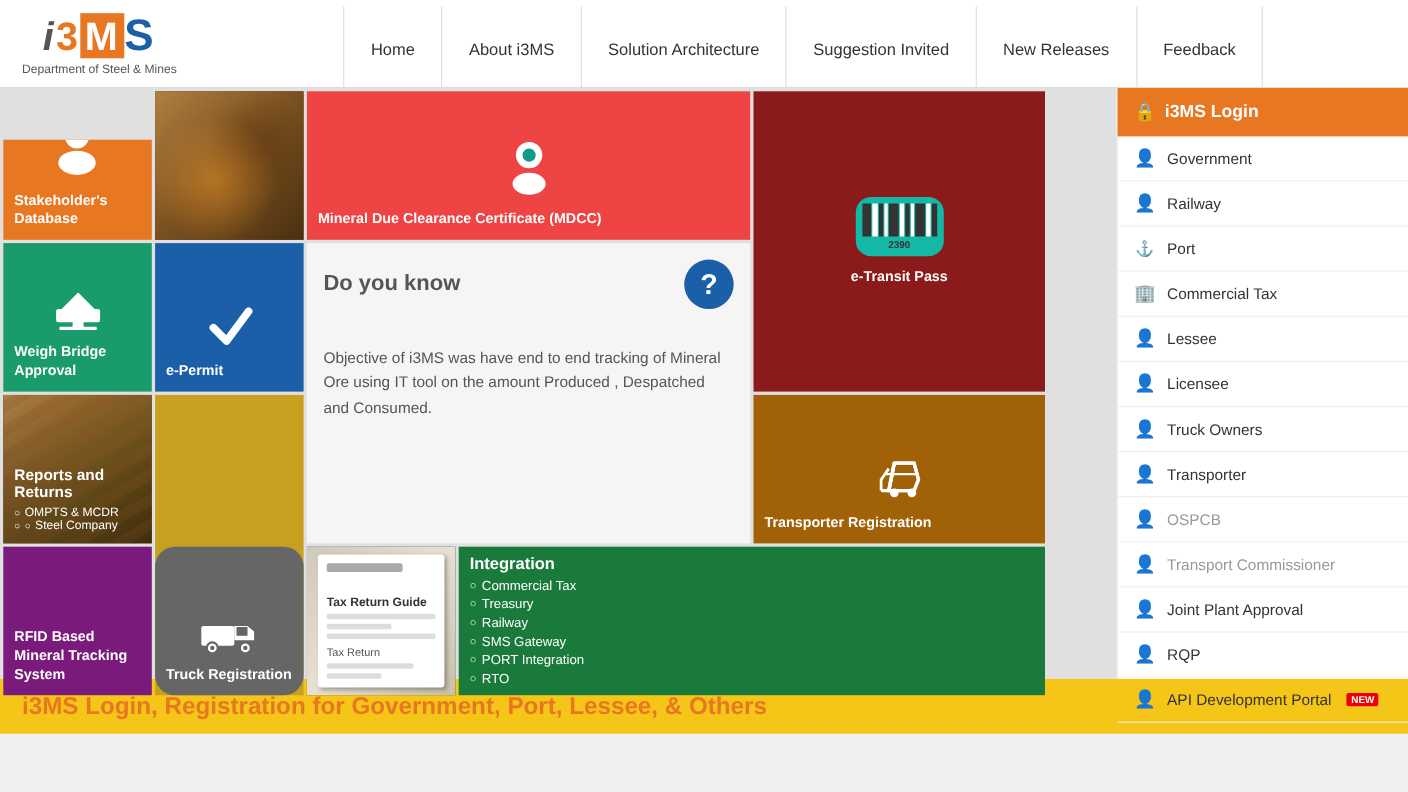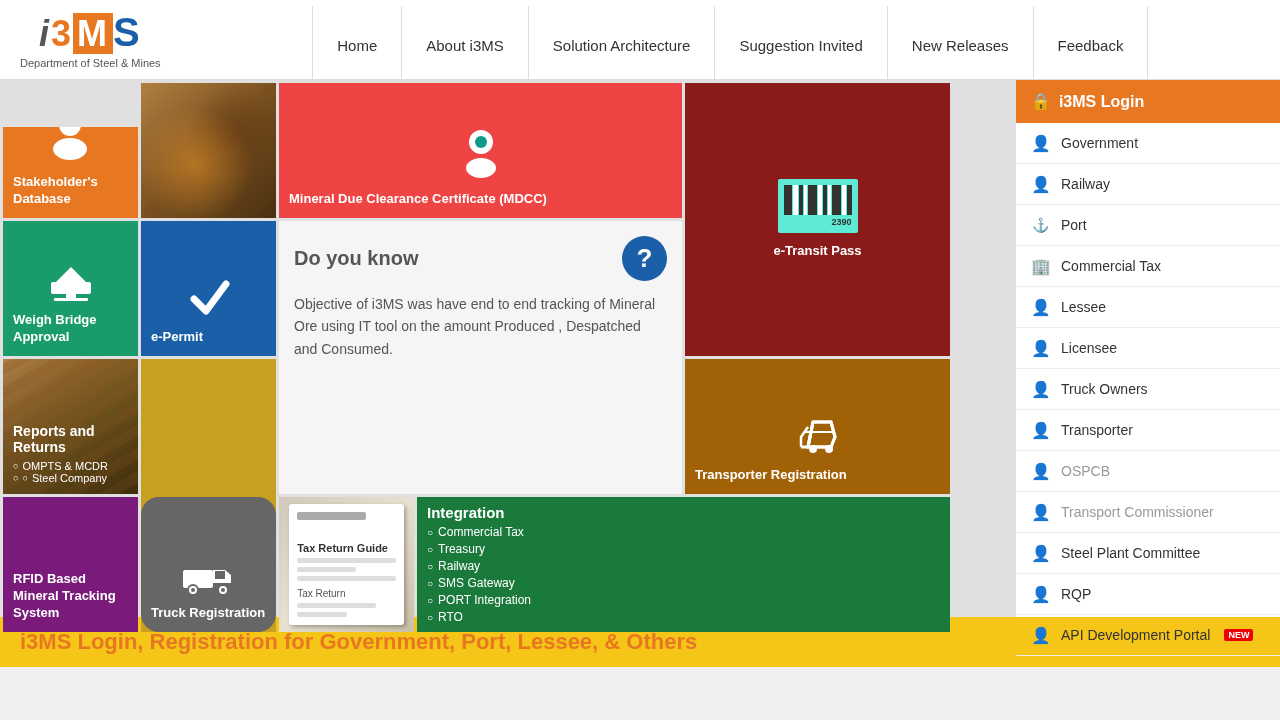--- a/index.html
+++ b/index.html
@@ -184,20 +184,21 @@
       font-size: 8px;
       color: #333;
       box-shadow: 2px 2px 4px rgba(0,0,0,0.3);
     }
     .tax-line { background: #ddd; height: 6px; border-radius: 2px; }
     .tax-title { background: #aaa; height: 10px; border-radius: 2px; width: 70%; }
 
     
     .doknow-tile {
       padding: 15px;
+      gap: 21px;
     }
     .doknow-header {
       display: flex;
       justify-content: space-between;
       align-items: center;
       margin-bottom: 10px;
     }
     .doknow-title {
       font-size: 20px;
       font-weight: bold;
@@ -406,21 +407,21 @@
           <circle cx="25" cy="18" r="12" fill="white"></circle>
           <circle cx="25" cy="18" r="6" fill="#0e9b8a"></circle>
           <ellipse cx="25" cy="44" rx="15" ry="10" fill="white"></ellipse>
         </svg>
       </div>
       <div class="tile-title">Mineral Due Clearance Certificate (MDCC)</div>
     </div>
 
     <div class="tile etransit-tile" style="grid-column:5;grid-row:1/3;justify-content:center;align-items:center;">
       <div style="display:flex;flex-direction:column;align-items:center;gap:5px;">
-        <div style="background:#5eead4;padding:6px;border-radius:2px;width:80px;text-align:right;">
+        <div style="background:#14b8a6;padding:6px;border-radius:14px;width:80px;text-align:center;">
           <div style="display:flex;gap:1px;height:30px;align-items:stretch;">
             <div style="background:#333;flex:2;"></div>
               <div style="background:white;flex:1;"></div>
             <div style="background:#333;flex:1;"></div>
               <div style="background:white;flex:0.5;"></div>
             <div style="background:#333;flex:2;"></div>
               <div style="background:white;flex:1;"></div>
             <div style="background:#333;flex:1;"></div>
               <div style="background:white;flex:0.5;"></div>
             <div style="background:#333;flex:2;"></div>
@@ -615,21 +616,21 @@
     <div class="sidebar-item disabled">
       <span class="user-icon">👤</span>
       <span>OSPCB</span>
     </div>
     <div class="sidebar-item disabled">
       <span class="user-icon">👤</span>
       <span>Transport Commissioner</span>
     </div>
     <div class="sidebar-item">
       <span class="user-icon">👤</span>
-      <span>Steel Plant Committee</span>
+      <span>Joint Plant Approval</span>
     </div>
     <div class="sidebar-item">
       <span class="user-icon">👤</span>
       <span>RQP</span>
     </div>
     <div class="sidebar-item">
       <span class="user-icon">👤</span>
       <span>API Development Portal</span>
       <span class="new-badge">NEW</span>
     </div>

